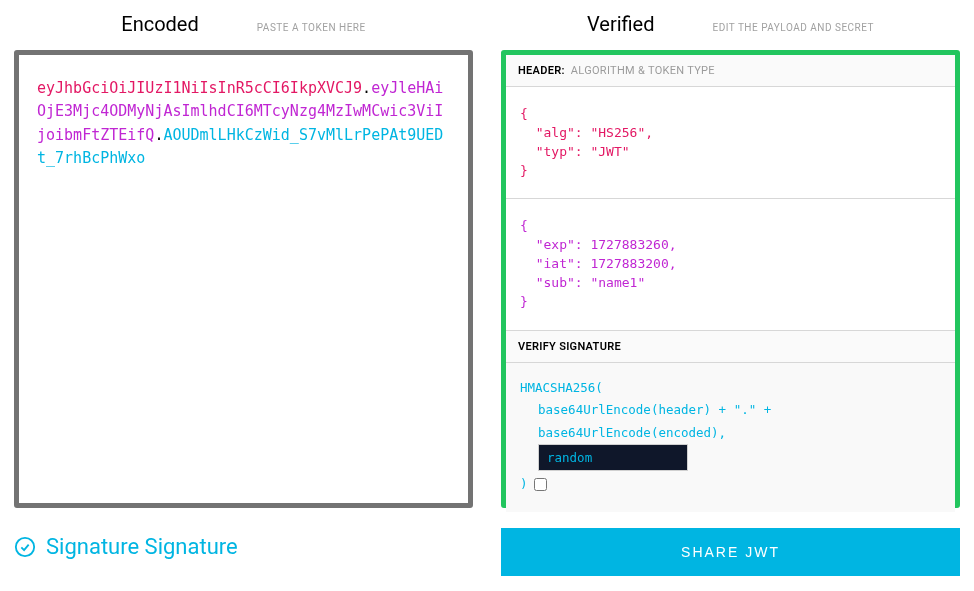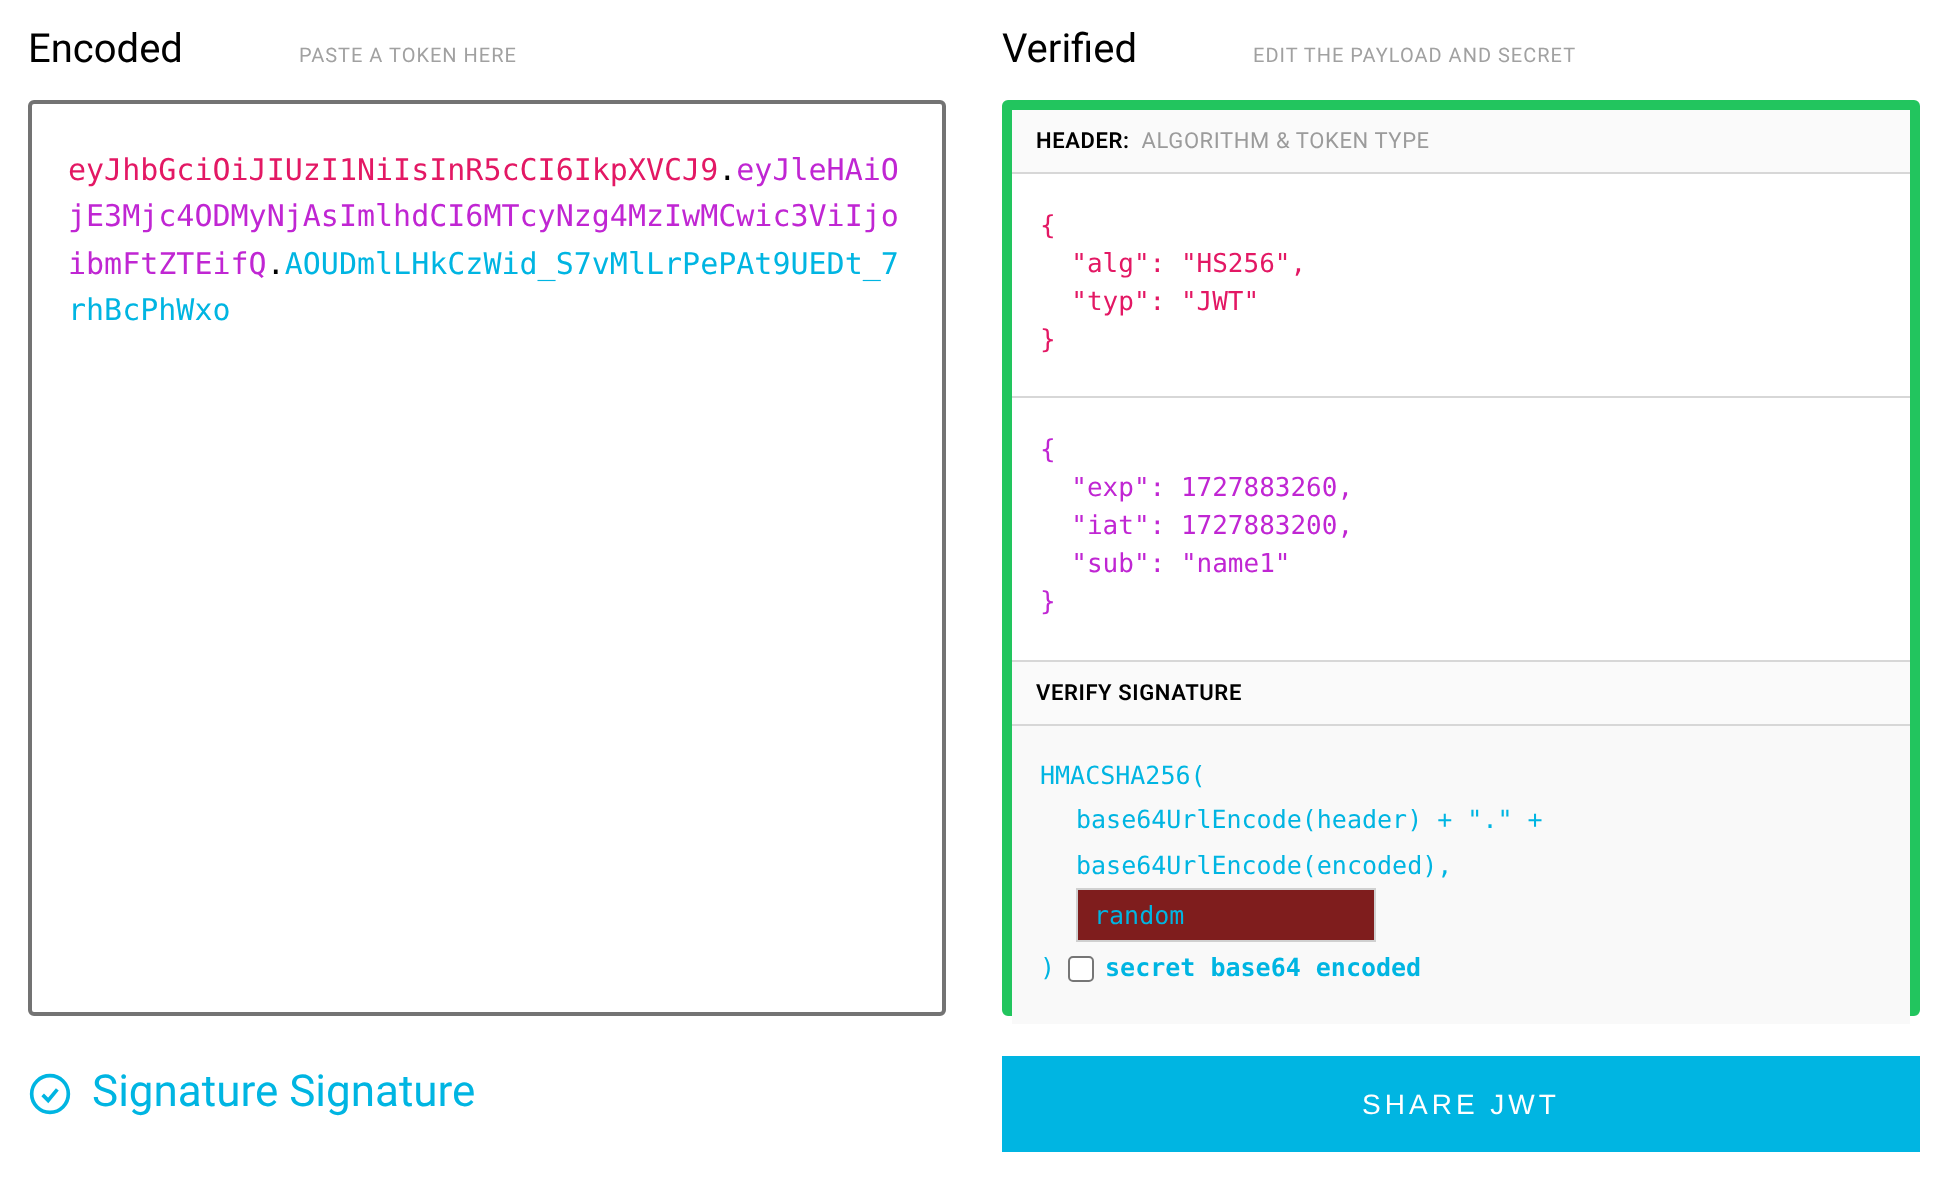--- a/index.html
+++ b/index.html
@@ -20,34 +20,35 @@
     .column {
       flex: 1;
       display: flex;
       flex-direction: column;
     }
     .section-title {
       display: flex;
       align-items: baseline;
       gap: 10px;
       margin-bottom: 14px;
+      justify-content: center;
     }
     .section-title h2 {
       font-size: 20px;
       font-weight: 400;
       color: #000;
     }
     .section-title .sub {
       font-size: 10px;
       color: #a1a1a1;
       letter-spacing: 0.5px;
       padding-left: 48px;
     }
     .encoded-box {
-      border: 2px solid #737373;
+      border: 5px solid #737373;
       border-radius: 3px;
       padding: 22px 18px;
       font-family: "Lucida Console", Monaco, monospace;
       font-size: 15px;
       line-height: 1.55;
       word-break: break-all;
       height: 458px;
     }
     .tok-header { color: #e31864; }
     .tok-dot { color: #000; }
@@ -88,21 +89,21 @@
       font-size: 12.5px;
       line-height: 1.8;
       flex: 1;
     }
     .sig-body .indent { padding-left: 18px; }
     .sig-input {
       font-family: "Lucida Console", Monaco, monospace;
       font-size: 12.5px;
       color: #00b5e2;
       border: 1px solid #d0d0d0;
-      background: #7f1d1d;
+      background: #0f172a;
       padding: 5px 8px;
       width: 150px;
       margin-left: 18px;
       display: inline-block;
     }
     .sig-check-row {
       display: flex;
       align-items: center;
       gap: 6px;
       margin-top: 2px;
@@ -190,21 +191,20 @@
         <span class="bold">VERIFY SIGNATURE</span>
       </div>
       <div class="sig-body">
         <div>HMACSHA256(</div>
         <div class="indent">base64UrlEncode(header) + "." +</div>
         <div class="indent">base64UrlEncode(encoded),</div>
         <input class="sig-input" type="text" value="random" style="">
         <div class="sig-check-row">
           <span class="paren">)</span>
           <input type="checkbox" style="">
-          <label>secret base64 encoded</label>
         </div>
       </div>
 
     </div>
   </div>
 
 </div>
 
 <div class="footer-row">
   <div class="footer-col">

